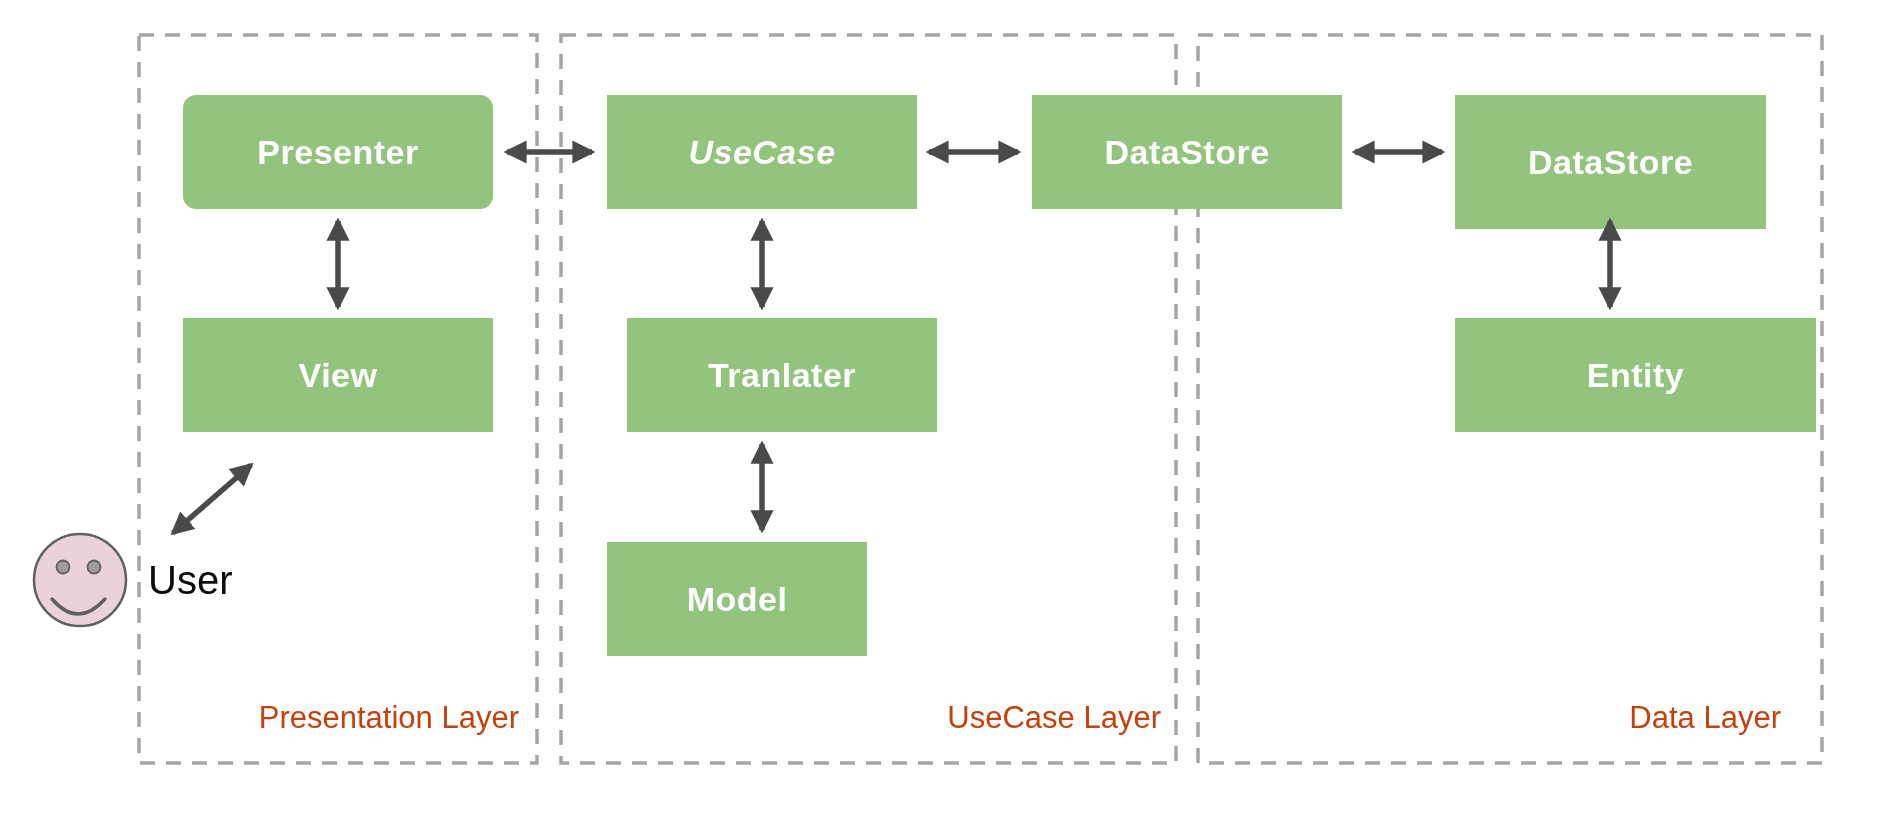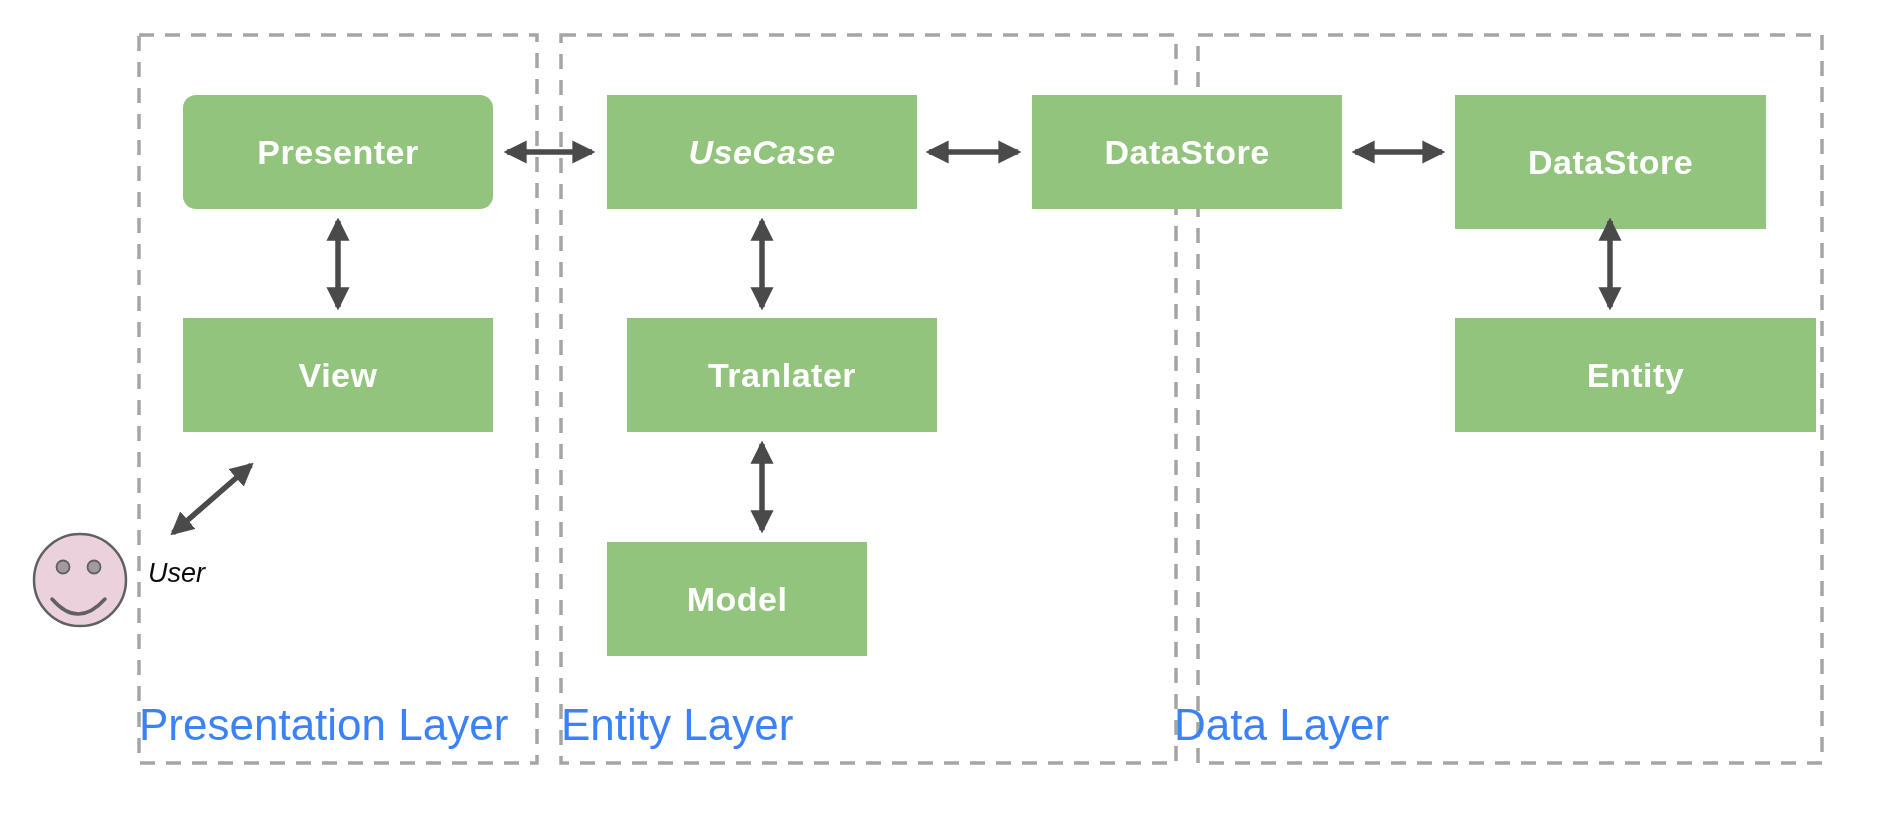--- a/index.html
+++ b/index.html
@@ -44,38 +44,37 @@
   
   .n-view       { left: 183px;  top: 318px; width: 310px; height: 114px; }
   .n-tranlater  { left: 607px;  top: 318px; width: 310px; height: 114px; margin-left: 20px; }
   .n-entity     { left: 1455px; top: 318px; width: 361px; height: 114px; }
   
   .n-model      { left: 607px;  top: 542px; width: 260px; height: 114px; }
 
   .layer-label {
     position: absolute;
     z-index: 2;
-    color: #3b82f6;
-    font-size: 44px;
-    text-align: left;
+    color: #c2410c;
+    font-size: 31px;
+    text-align: right;
     white-space: nowrap;
   }
   .l-presentation { left: 139px;  top: 700px; width: 380px; }
   .l-domain       { left: 561px;  top: 700px; width: 600px; }
   .l-data         { left: 1174px; top: 700px; width: 607px; }
 
   .actor-label {
     position: absolute;
     z-index: 3;
     left: 148px;
     top: 558px;
     color: #0b0b0b;
-    font-size: 27px;
+    font-size: 40px;
     white-space: nowrap;
-    font-style: italic;
   }
   svg.overlay { z-index: 4; }
 </style>
 </head>
 <body>
 
 <div id="canvas">
 
   <svg class="bg-layer" viewBox="0 0 1880 840">
     <rect x="139" y="35" width="398" height="728" fill="none" stroke="#a5a5a5" stroke-width="3.5" stroke-dasharray="15 11"></rect>
@@ -102,21 +101,21 @@
       <span>DataStore</span>
     </div>
   <div class="node n-datastore">
       <span>DataStore</span>
     </div>
   <div class="node n-entity">
       <span>Entity</span>
     </div>
 
   <div class="layer-label l-presentation">Presentation Layer</div>
-  <div class="layer-label l-domain">Entity Layer</div>
+  <div class="layer-label l-domain">UseCase Layer</div>
   <div class="layer-label l-data">Data Layer</div>
 
   <div class="actor-label">User</div>
 
   <svg class="overlay" viewBox="0 0 1880 840">
     <defs>
       <marker id="ah" viewBox="0 0 10 10" refX="8.5" refY="5" markerWidth="4.2" markerHeight="4.2" orient="auto-start-reverse">
         <path d="M0,0 L10,5 L0,10 z" fill="#4a4a4a"></path>
       </marker>
     </defs>

